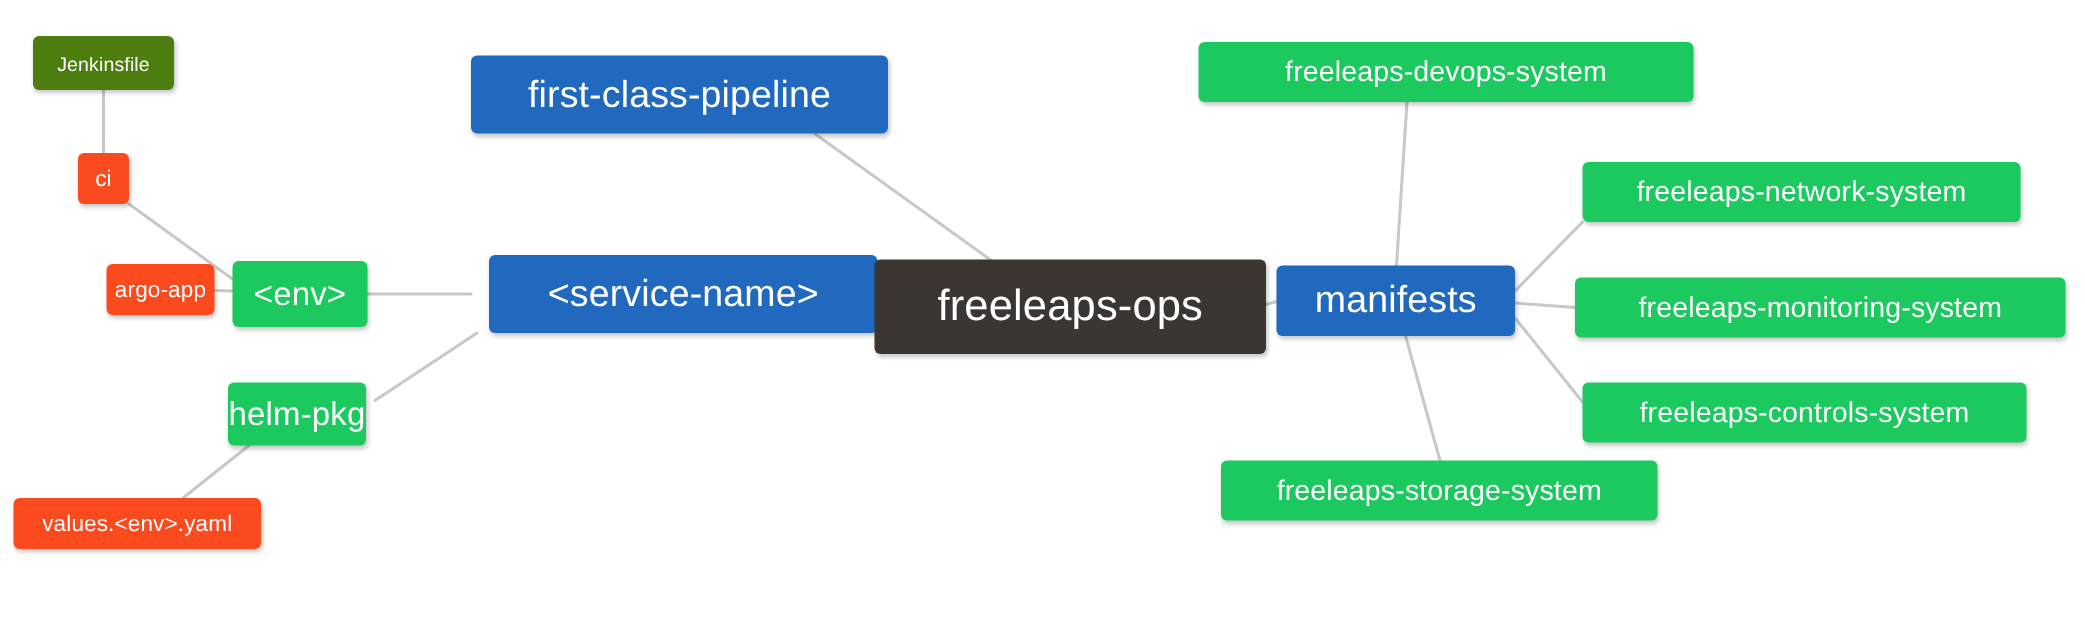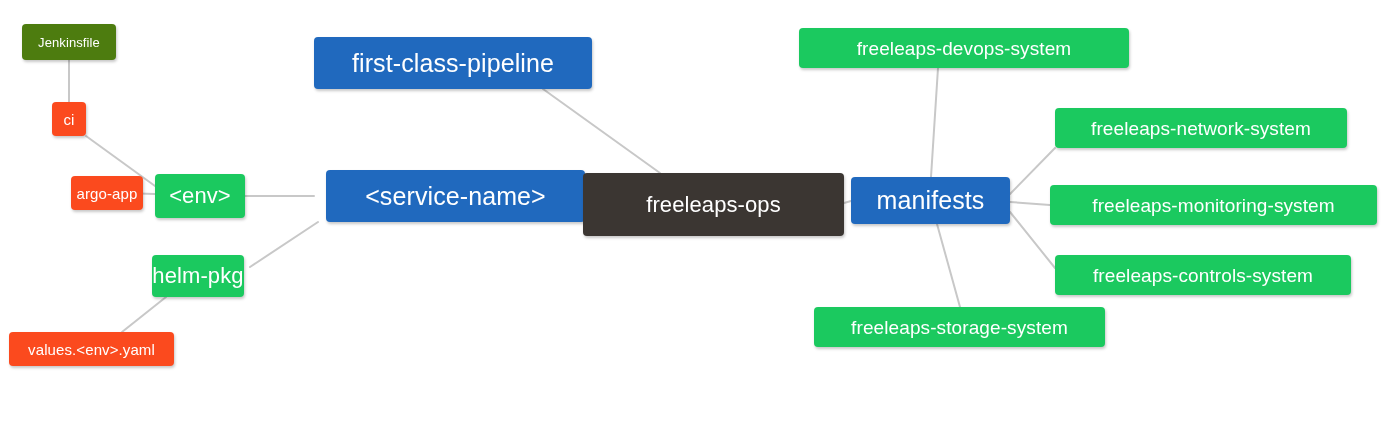--- a/index.html
+++ b/index.html
@@ -36,21 +36,21 @@
     letter-spacing: 0.1px;
     line-height: 1;
     user-select: none;
   }
   .n-root  { background: #3b3632; }
   .n-blue  { background: #2069be; }
   .n-green { background: #1bc95f; }
   .n-red   { background: #fb4a1e; }
   .n-orange{ background: #4d7c0f; }
 
-  .sz-root   { font-size: 22px; }
+  .sz-root   { font-size: 29px; }
   .sz-lg     { font-size: 25px; }
   .sz-md     { font-size: 22px; }
   .sz-sm     { font-size: 19px; }
   .sz-xs     { font-size: 15px; }
   .sz-tiny   { font-size: 13px; }
 </style>
 </head>
 <body>
 
 <div id="canvas">

